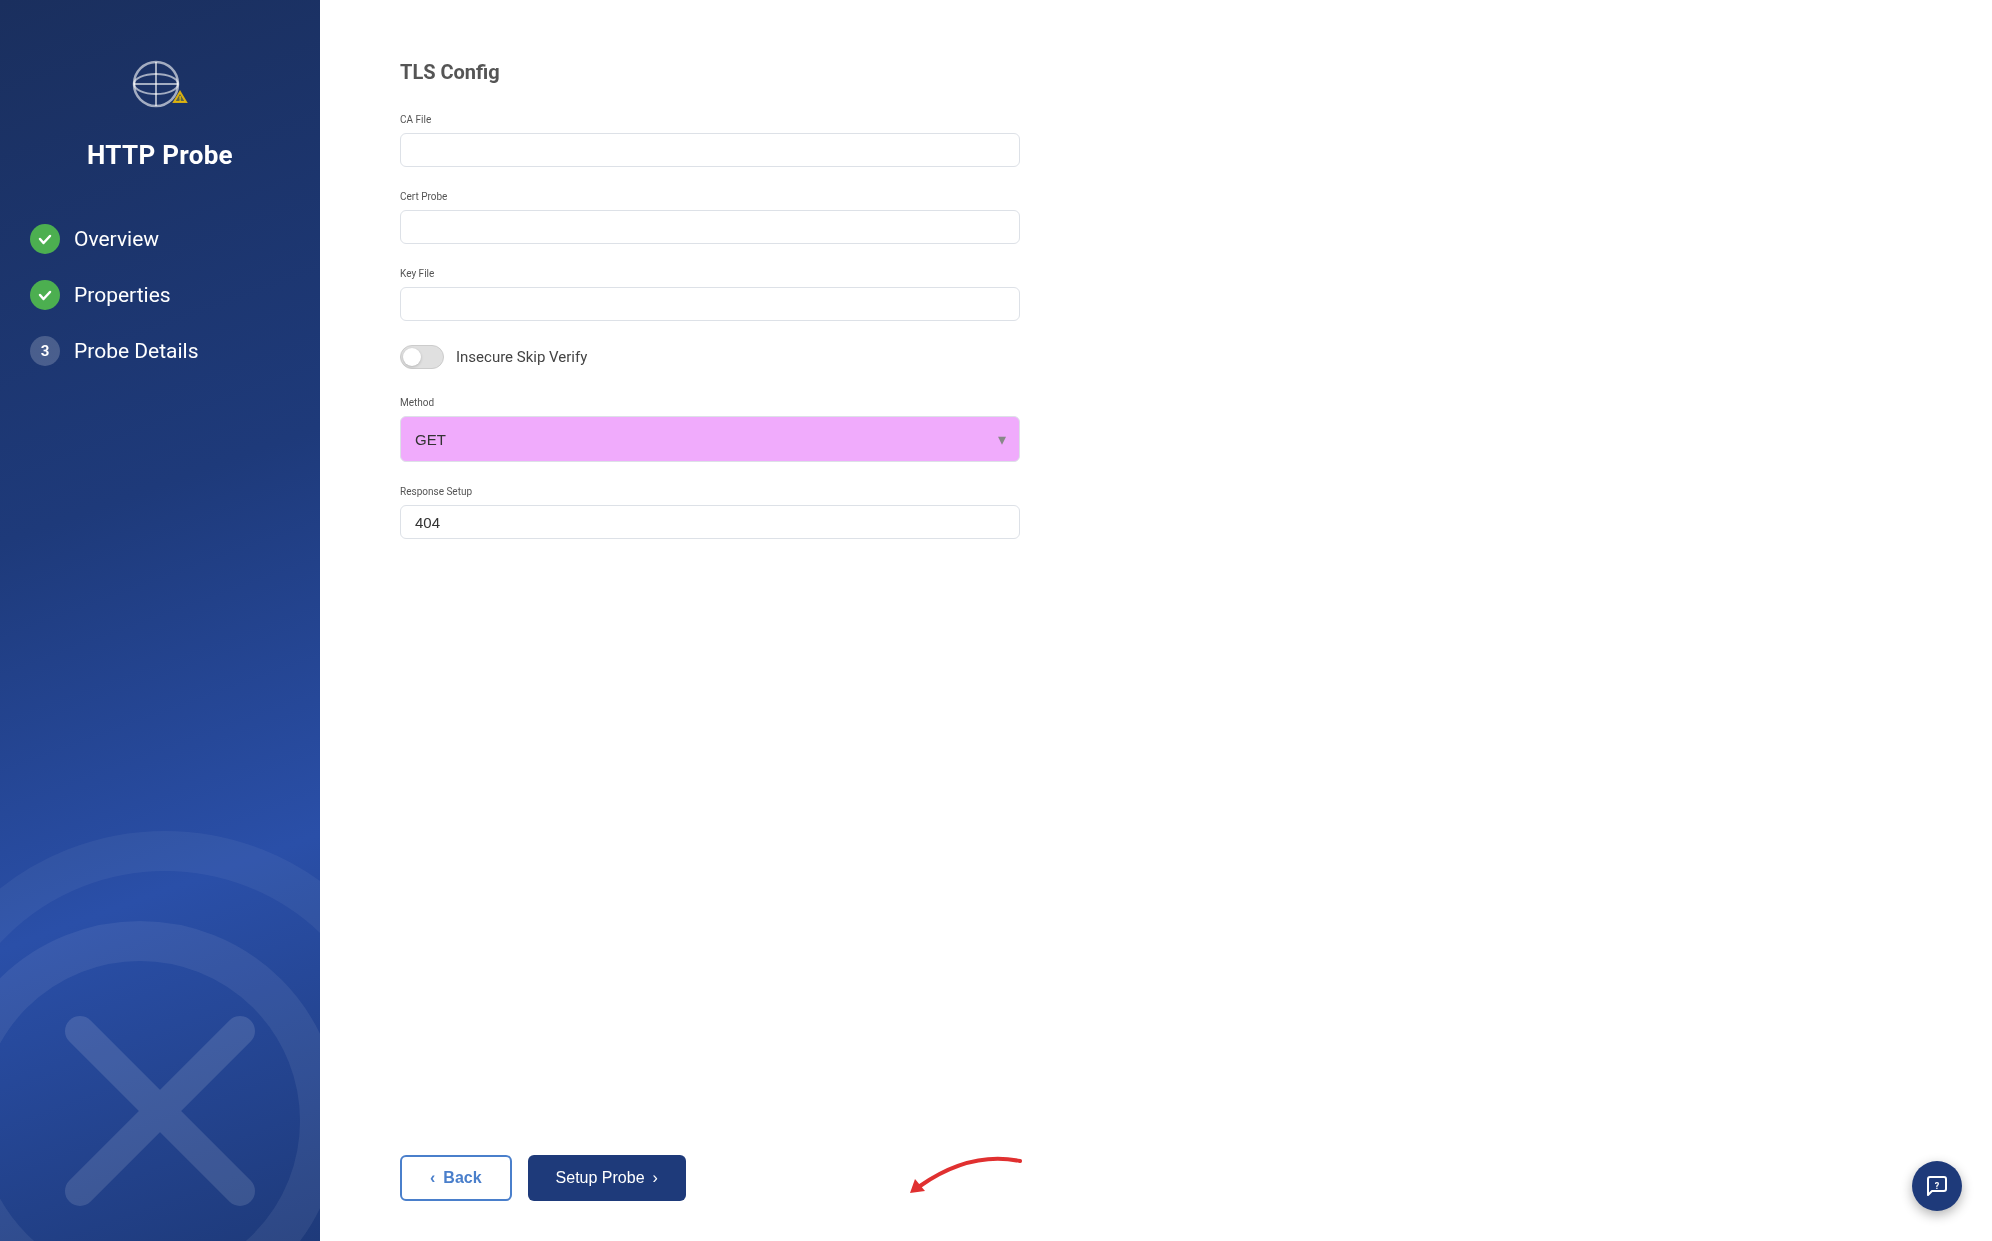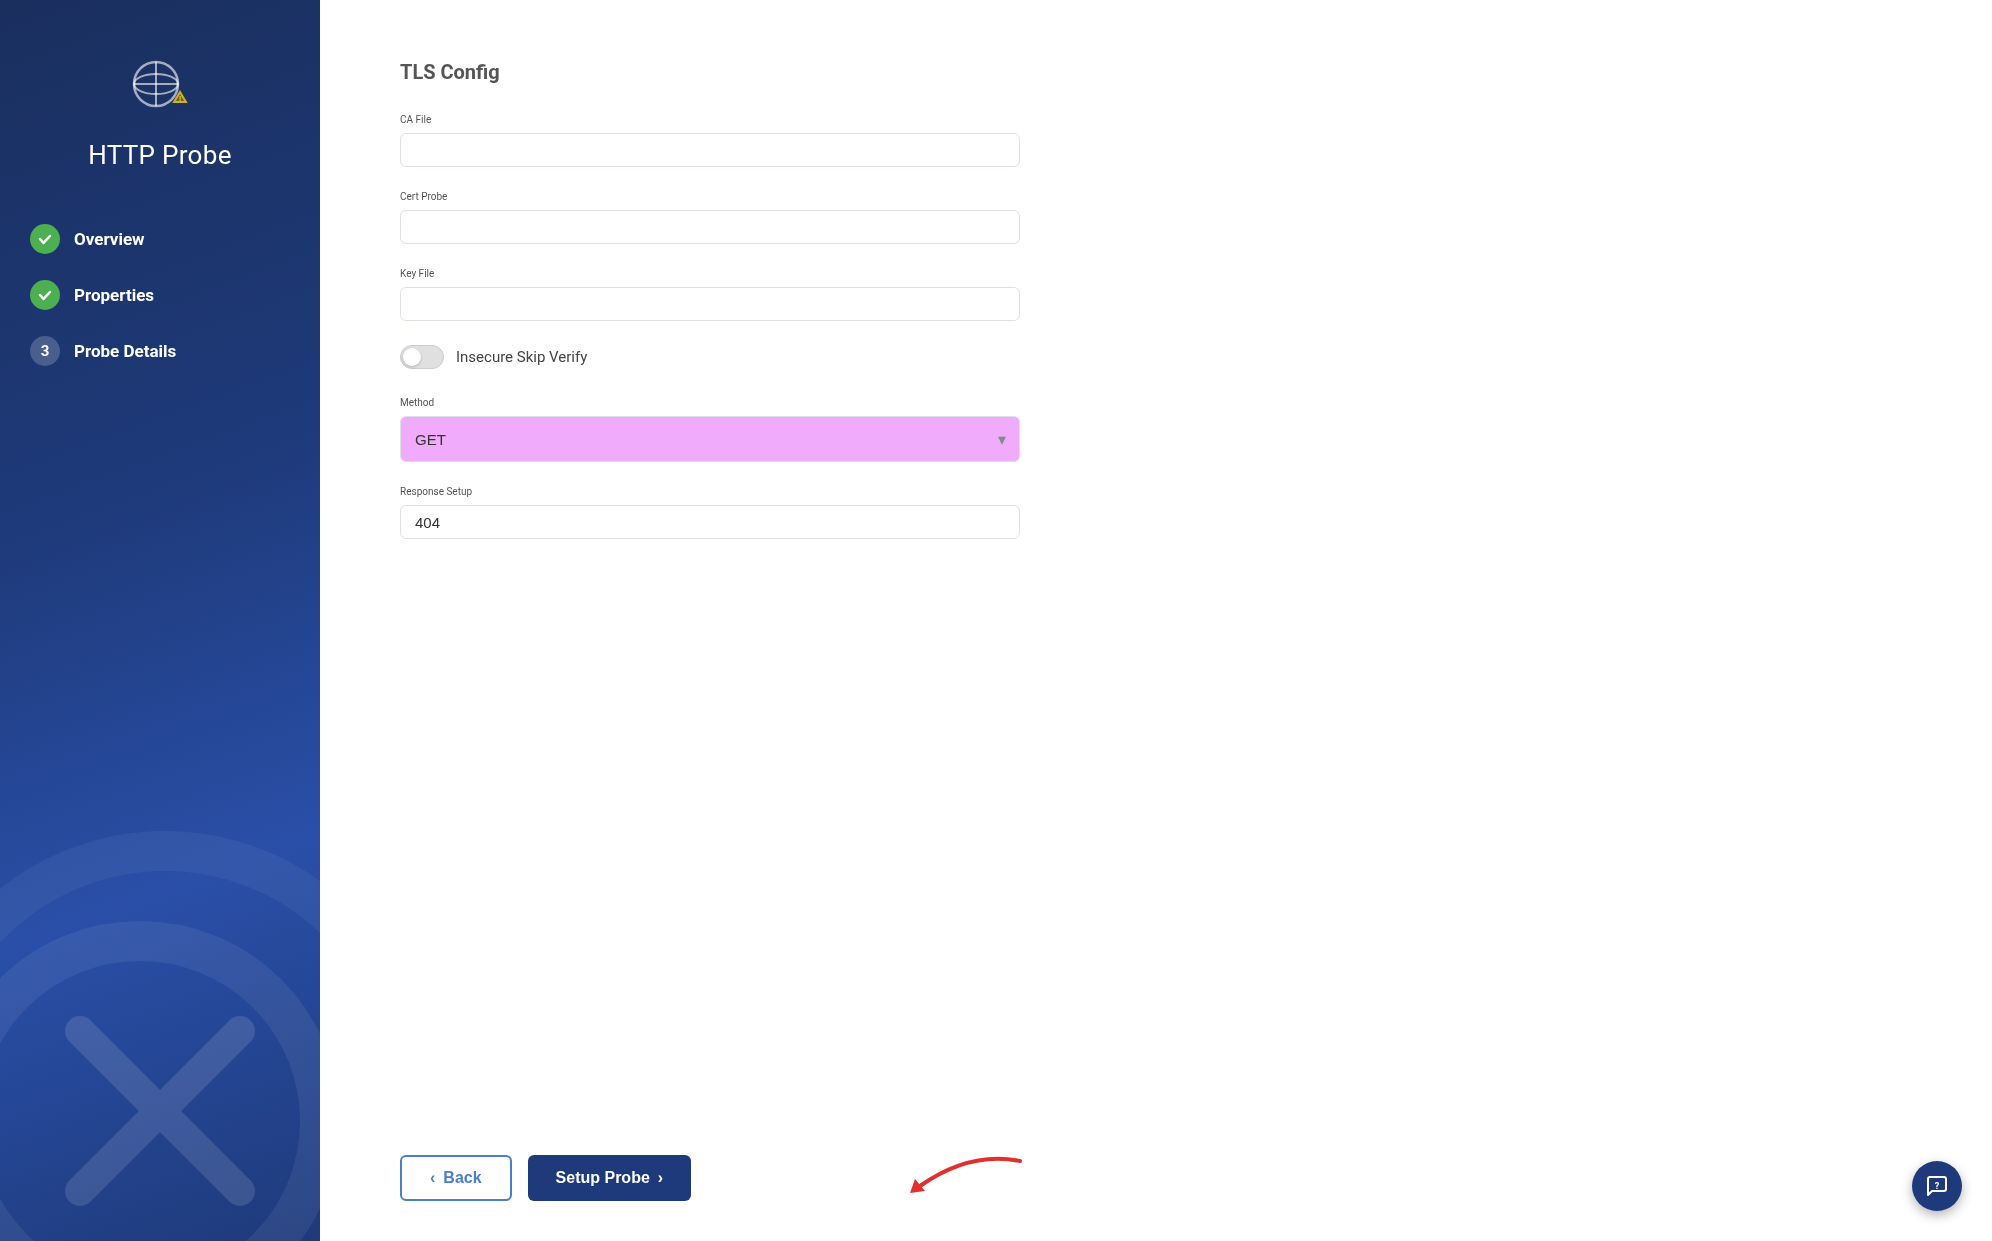--- a/index.html
+++ b/index.html
@@ -56,21 +56,21 @@
       transform: translateX(-50%);
       width: 200px;
       height: 200px;
       opacity: 0.12;
       pointer-events: none;
     }
 
     .sidebar-title {
       color: #ffffff;
       font-size: 26px;
-      font-weight: 400;
+      font-weight: 700;
       margin-bottom: 50px;
       letter-spacing: 0.3px;
     }
 
     .nav-items {
       width: 100%;
       display: flex;
       flex-direction: column;
       gap: 18px;
     }
@@ -78,22 +78,22 @@
     .nav-item {
       display: flex;
       align-items: center;
       gap: 14px;
       cursor: pointer;
       padding: 4px 0;
     }
 
     .nav-item-label {
       color: #ffffff;
-      font-size: 17px;
-      font-weight: 700;
+      font-size: 21px;
+      font-weight: 400;
       text-align: right;
     }
 
     .check-icon {
       width: 30px;
       height: 30px;
       background: #4caf50;
       border-radius: 50%;
       display: flex;
       align-items: center;
@@ -282,21 +282,21 @@
     }
 
     .btn-setup {
       height: 46px;
       padding: 0 28px;
       border: none;
       border-radius: 6px;
       background: #1e3a7a;
       color: #ffffff;
       font-size: 16px;
-      font-weight: 700;
+      font-weight: 400;
       cursor: pointer;
       display: flex;
       align-items: center;
       gap: 8px;
       transition: background 0.2s;
     }
 
     
     .chat-button {
       position: fixed;

